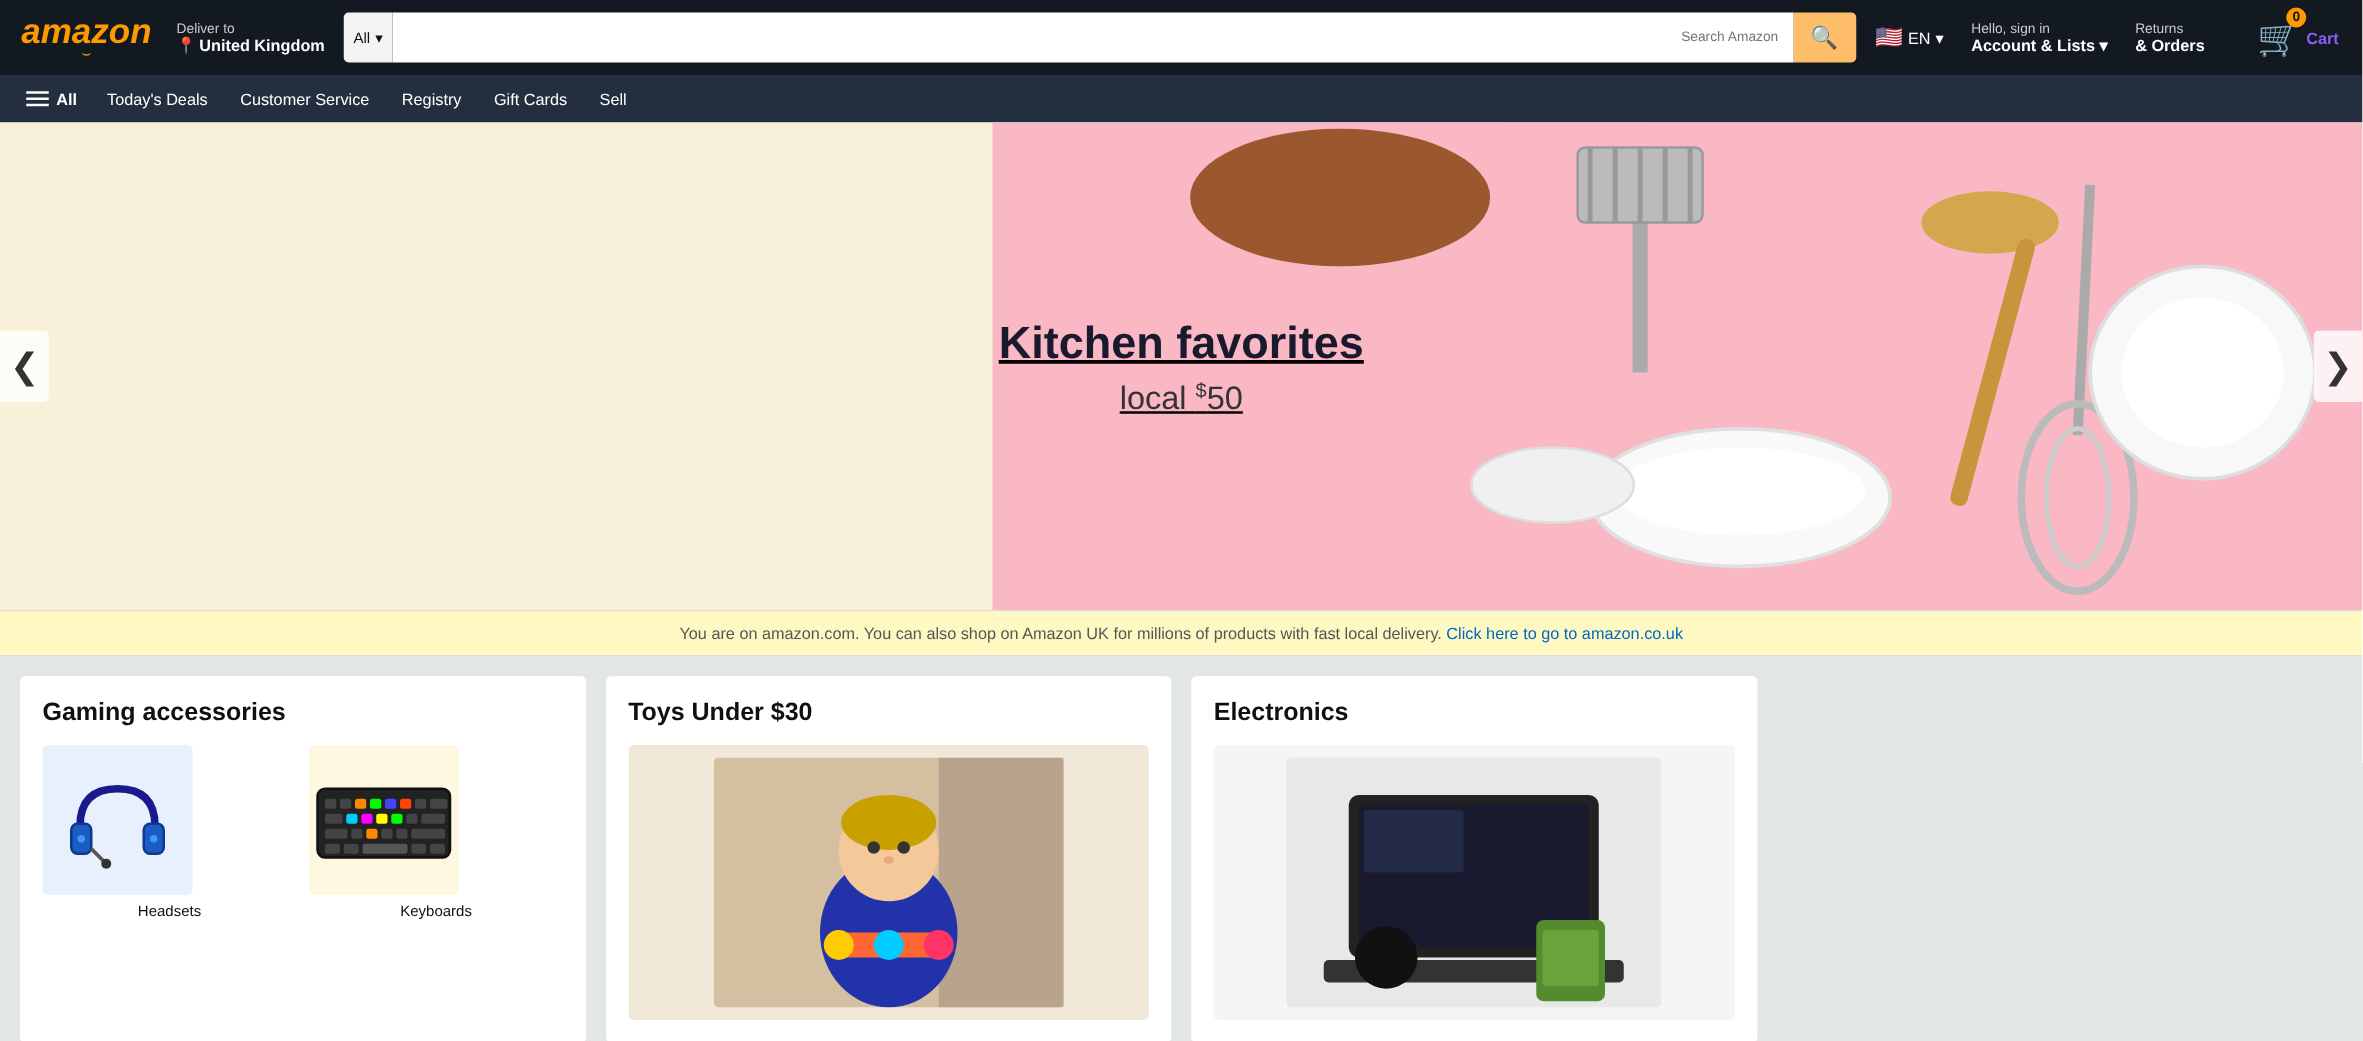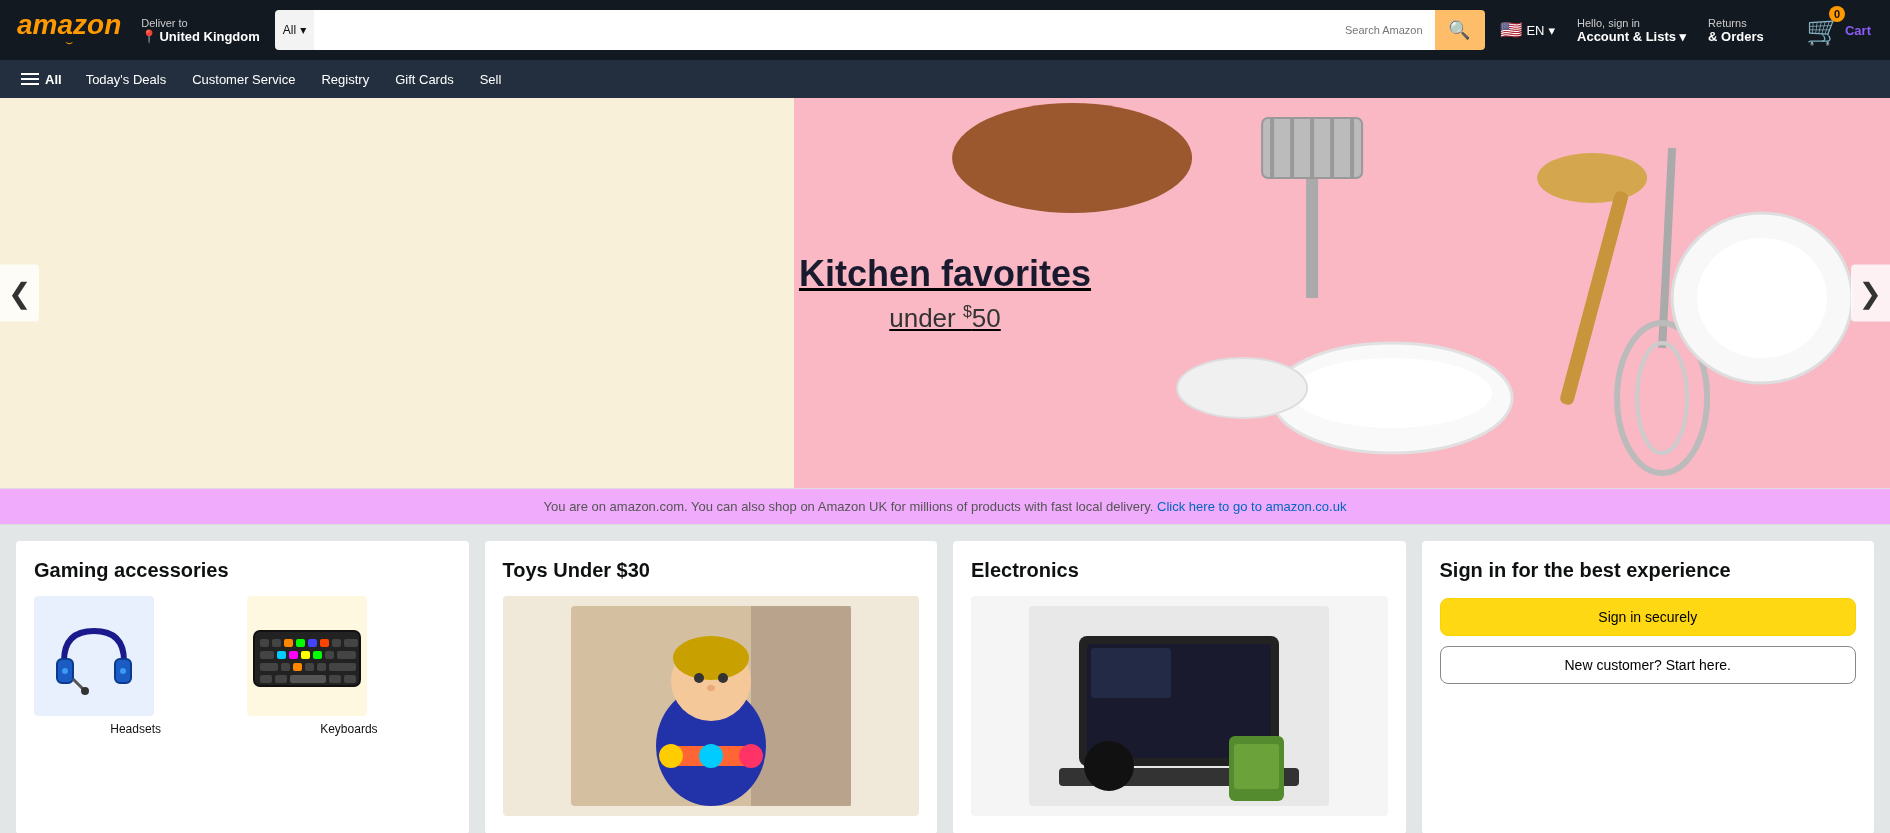--- a/index.html
+++ b/index.html
@@ -249,21 +249,21 @@
       cursor: pointer;
       padding: 12px 8px;
       z-index: 10;
       color: #333;
     }
     .nav-arrow-left { left: 0; border-radius: 0 4px 4px 0; }
     .nav-arrow-right { right: 0; border-radius: 4px 0 0 4px; }
 
     
     .uk-bar {
-      background: #f0abfc;
+      background: #fef9c3;
       border-top: 1px solid #ddd;
       border-bottom: 1px solid #ddd;
       padding: 10px 20px;
       text-align: center;
       font-size: 13px;
       color: #555;
     }
     .uk-bar a {
       color: #0066c0;
       text-decoration: none;
@@ -469,21 +469,21 @@
   <div class="nav-item">Registry</div>
   <div class="nav-item">Gift Cards</div>
   <div class="nav-item">Sell</div>
 </nav>
 
 <div class="hero">
 
   <div class="hero-content">
     <div class="hero-title">Kitchen favorites</div>
     <div class="hero-subtitle">
-      <span>under </span><sup>$</sup><span>50</span>
+      <span>local </span><sup>$</sup><span>50</span>
     </div>
   </div>
 
   <div class="hero-image-area">
     <svg width="100%" height="100%" viewBox="0 0 900 390" xmlns="http://www.w3.org/2000/svg">
 
       <ellipse cx="180" cy="60" rx="120" ry="55" fill="#8B4513" opacity="0.85"></ellipse>
 
       <line x1="420" y1="20" x2="420" y2="200" stroke="#aaa" stroke-width="12"></line>
       <rect x="370" y="20" width="100" height="60" rx="6" fill="#bbb" stroke="#999" stroke-width="2"></rect>
@@ -634,19 +634,14 @@
         <rect x="30" y="162" width="240" height="18" rx="4" fill="#333"></rect>
 
         <circle cx="80" cy="160" r="25" fill="#111"></circle>
 
         <rect x="200" y="130" width="55" height="65" rx="6" fill="#558b2f"></rect>
         <rect x="205" y="138" width="45" height="45" rx="3" fill="#7cb342" opacity="0.6"></rect>
       </svg>
     </div>
   </div>
 
-  <div class="signin-card">
-    <div class="signin-title">Sign in for the best experience</div>
-    <button class="signin-btn">Sign in securely</button>
-    <button class="new-customer-btn">New customer? Start here.</button>
-  </div>
 
 </div>
 
 </body></html>

